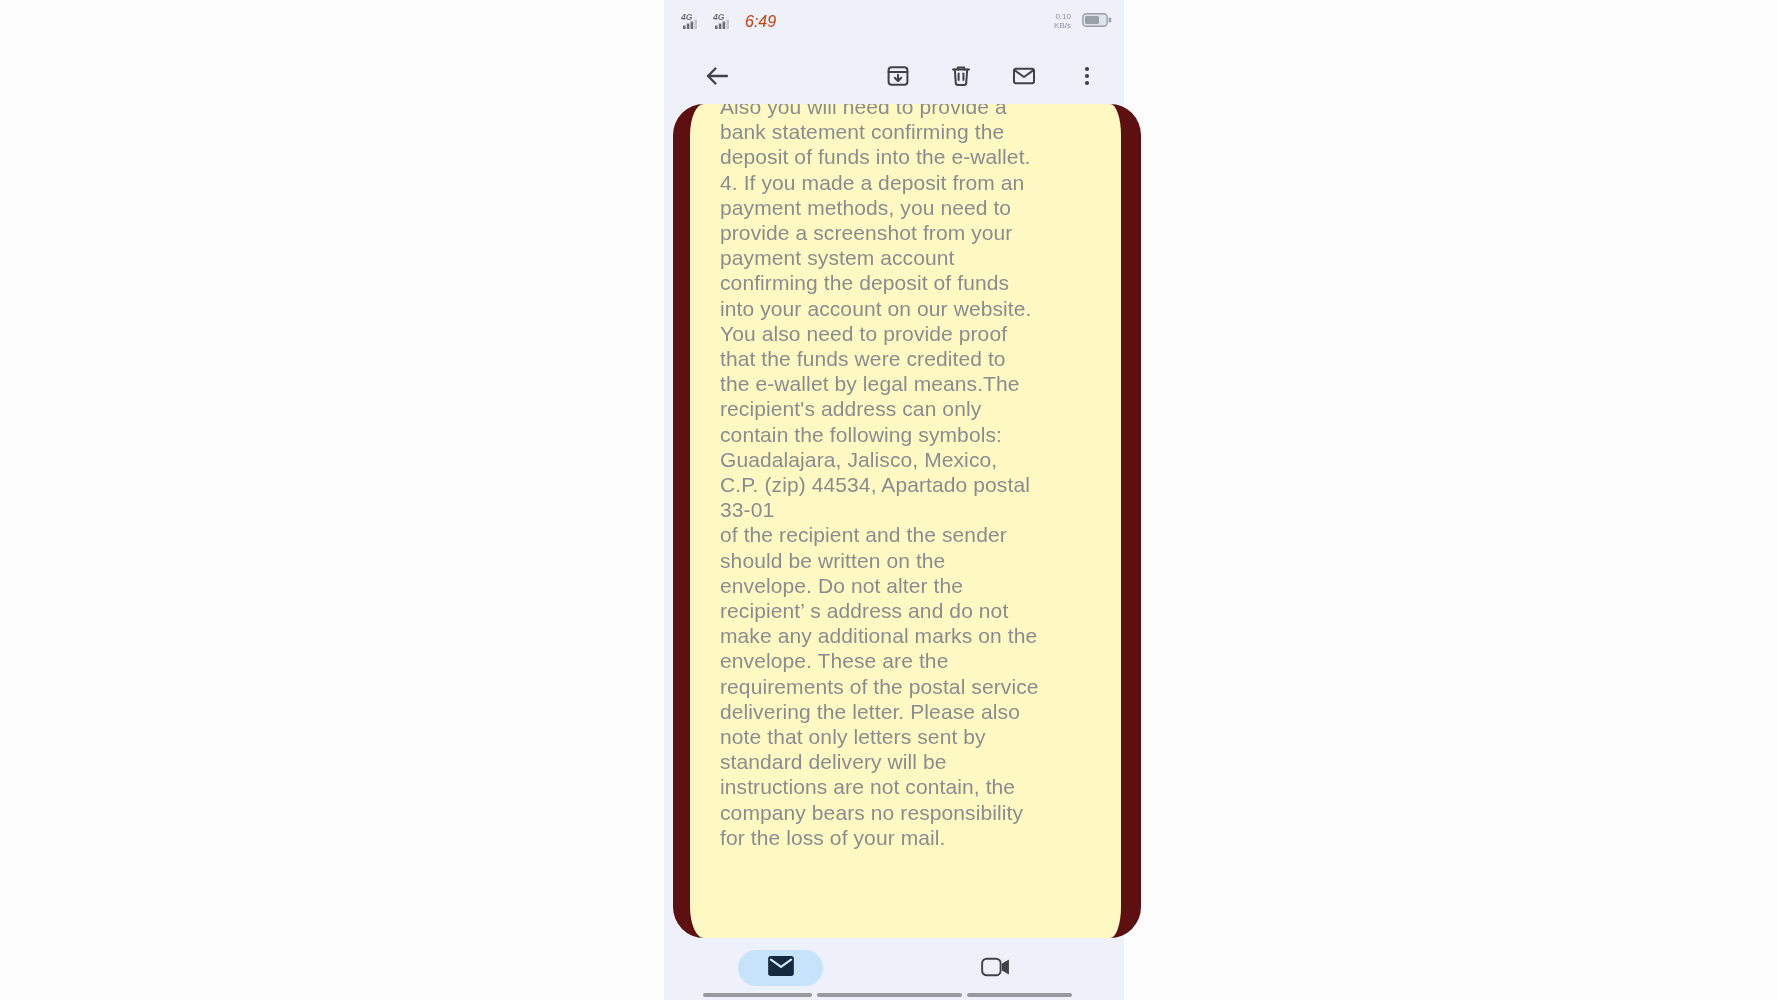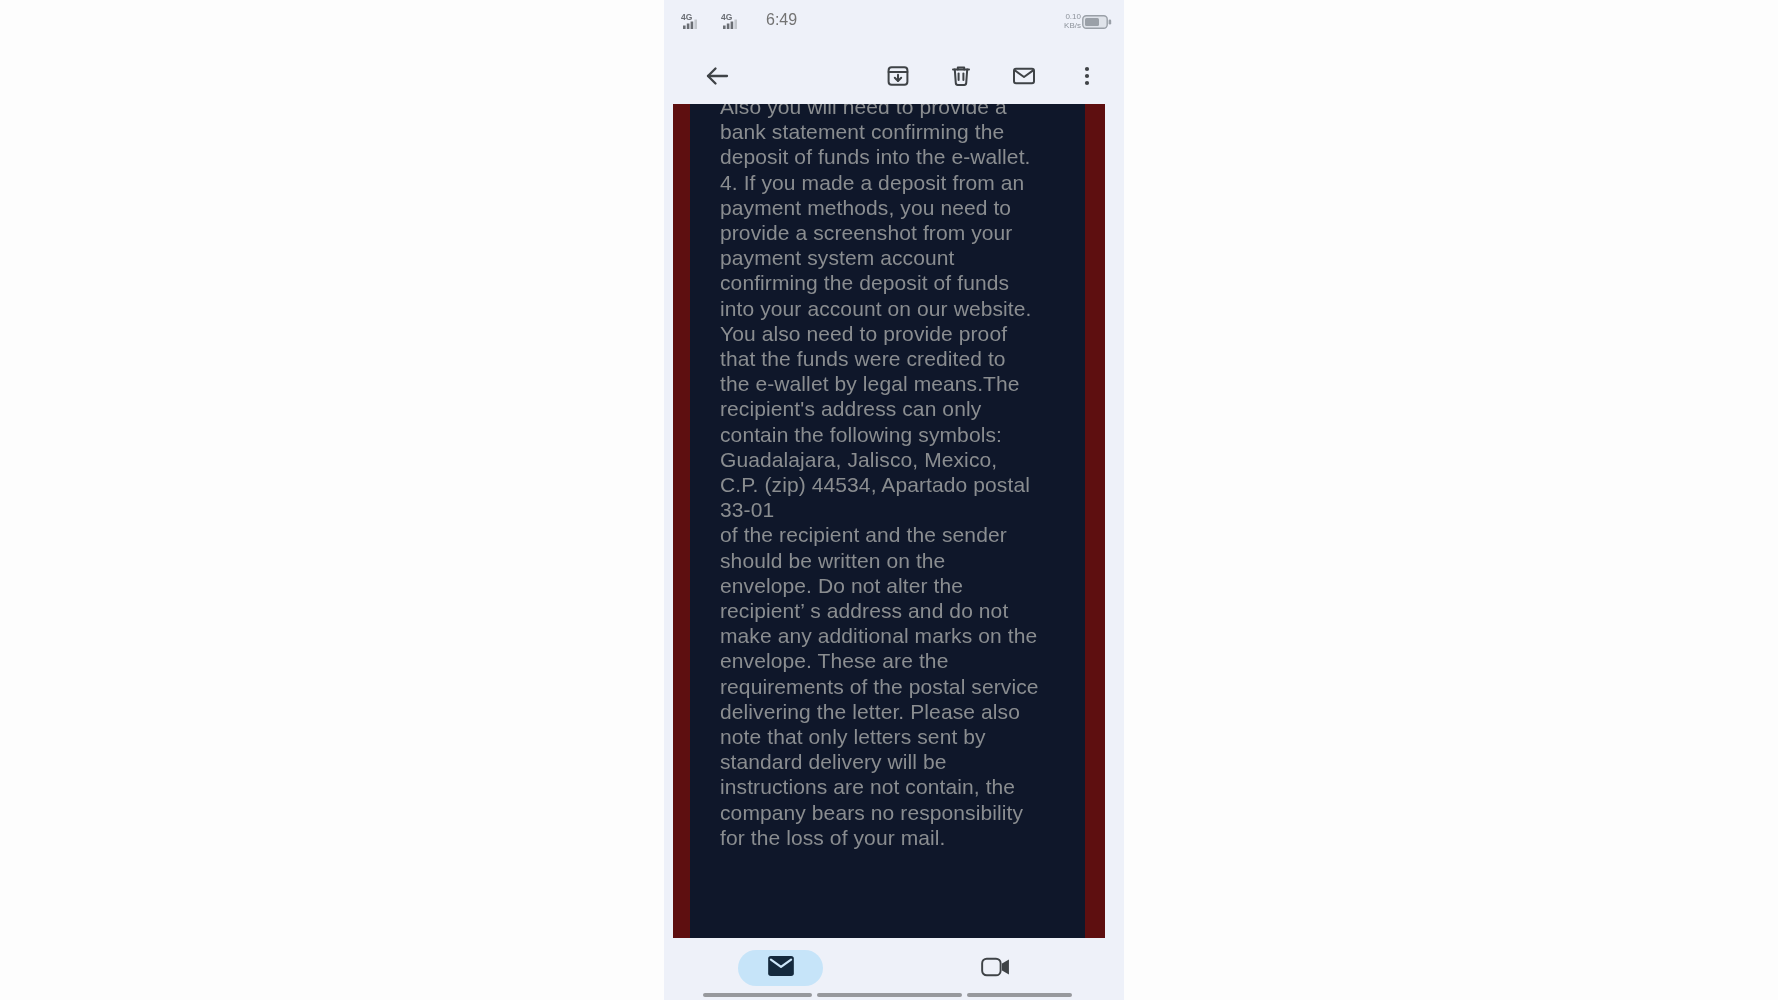--- a/index.html
+++ b/index.html
@@ -11,44 +11,45 @@
   .phone {
     position:absolute; left:664px; top:0; width:460px; height:1000px;
     background:#eef1f9;
   }
   
   .status-bar {
     position:absolute; top:0; left:0; width:100%; height:38px;
     display:flex; align-items:center; justify-content:space-between;
     padding:4px 12px 0 17px; box-sizing:border-box;
   }
-  .sb-left { display:flex; align-items:flex-start; gap:16px; }
-  .sb-time { font-size:16px; color:#737373; margin-left:5px; }
-  .sb-right { display:flex; align-items:flex-end; gap:1px; }
+  .sb-left { display:flex; align-items:flex-end; gap:8px;font-style:italic; }
+  .sb-time { font-size:16px; color:#c2410c; }
+  .sb-right { display:flex; align-items:flex-start; gap:11px; }
   .net-speed { font-size:8px; line-height:9px; color:#8d939b; text-align:right; }
   .sim-icon svg, .battery svg { display:block; }
   
   .toolbar {
     position:absolute; top:38px; left:0; width:100%; height:76px;
     display:flex; align-items:center;
     padding:0 22px 0 38px; box-sizing:border-box;
   }
   .tb-spacer { flex:1; }
   .tb-actions { display:flex; gap:33px; }
   .tb-btn {
     width:30px; height:30px; display:flex; align-items:center; justify-content:center;
     background:none; border:none; padding:0; cursor:pointer;
   }
   .tb-btn svg { display:block; }
   
   .content-card {
-    position:absolute; top:104px; left:9px; width:432px; height:834px;
-    box-sizing:border-box; background:#0f172a;
+    position:absolute; top:104px; left:9px; width:468px; height:834px;
+    box-sizing:border-box; background:#fef9c3;
     border-left:17px solid #5e0f10; border-right:20px solid #5e0f10;
     overflow:hidden;
+    border-radius:31px;
   }
   .email-text {
     margin:-10px 0 0 30px;
     font-size:21px; line-height:25.2px; color:#8a8d90; letter-spacing:0.1px;
   }
   .email-line { white-space:nowrap; }
   
   .bottom-nav { position:absolute; top:940px; left:0; width:100%; height:60px; }
   .nav-pill {
     position:absolute; left:74px; top:10px; width:85px; height:36px;

